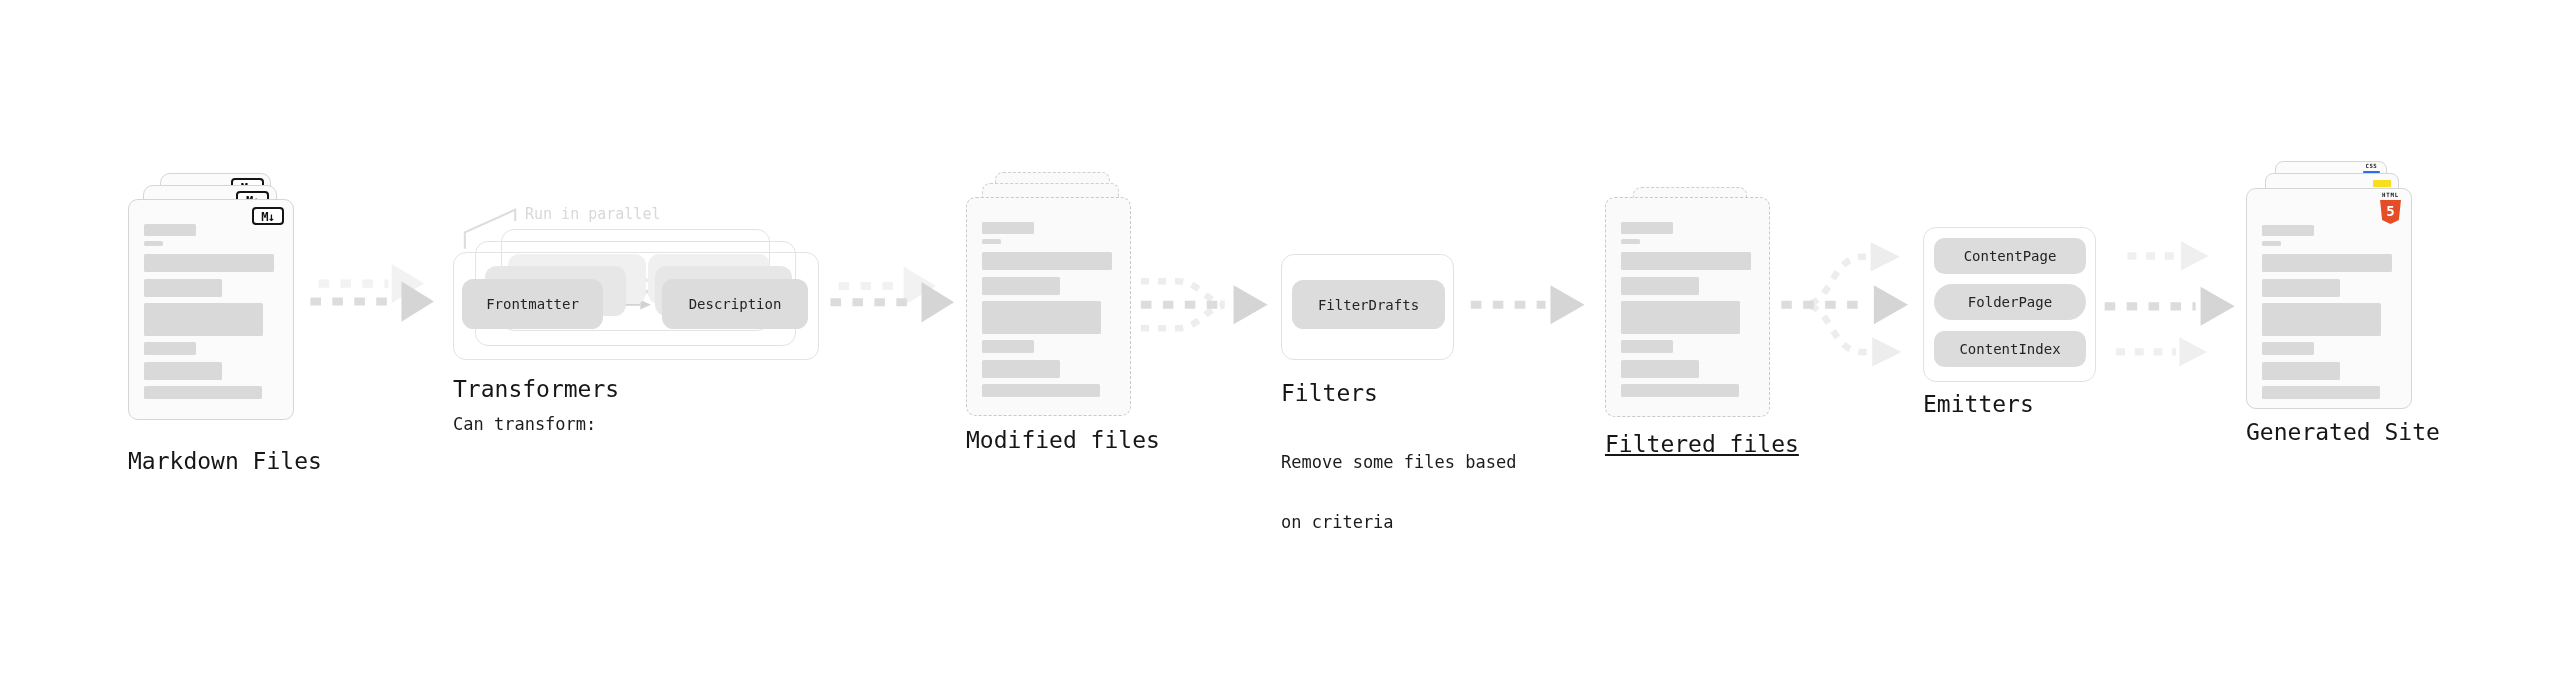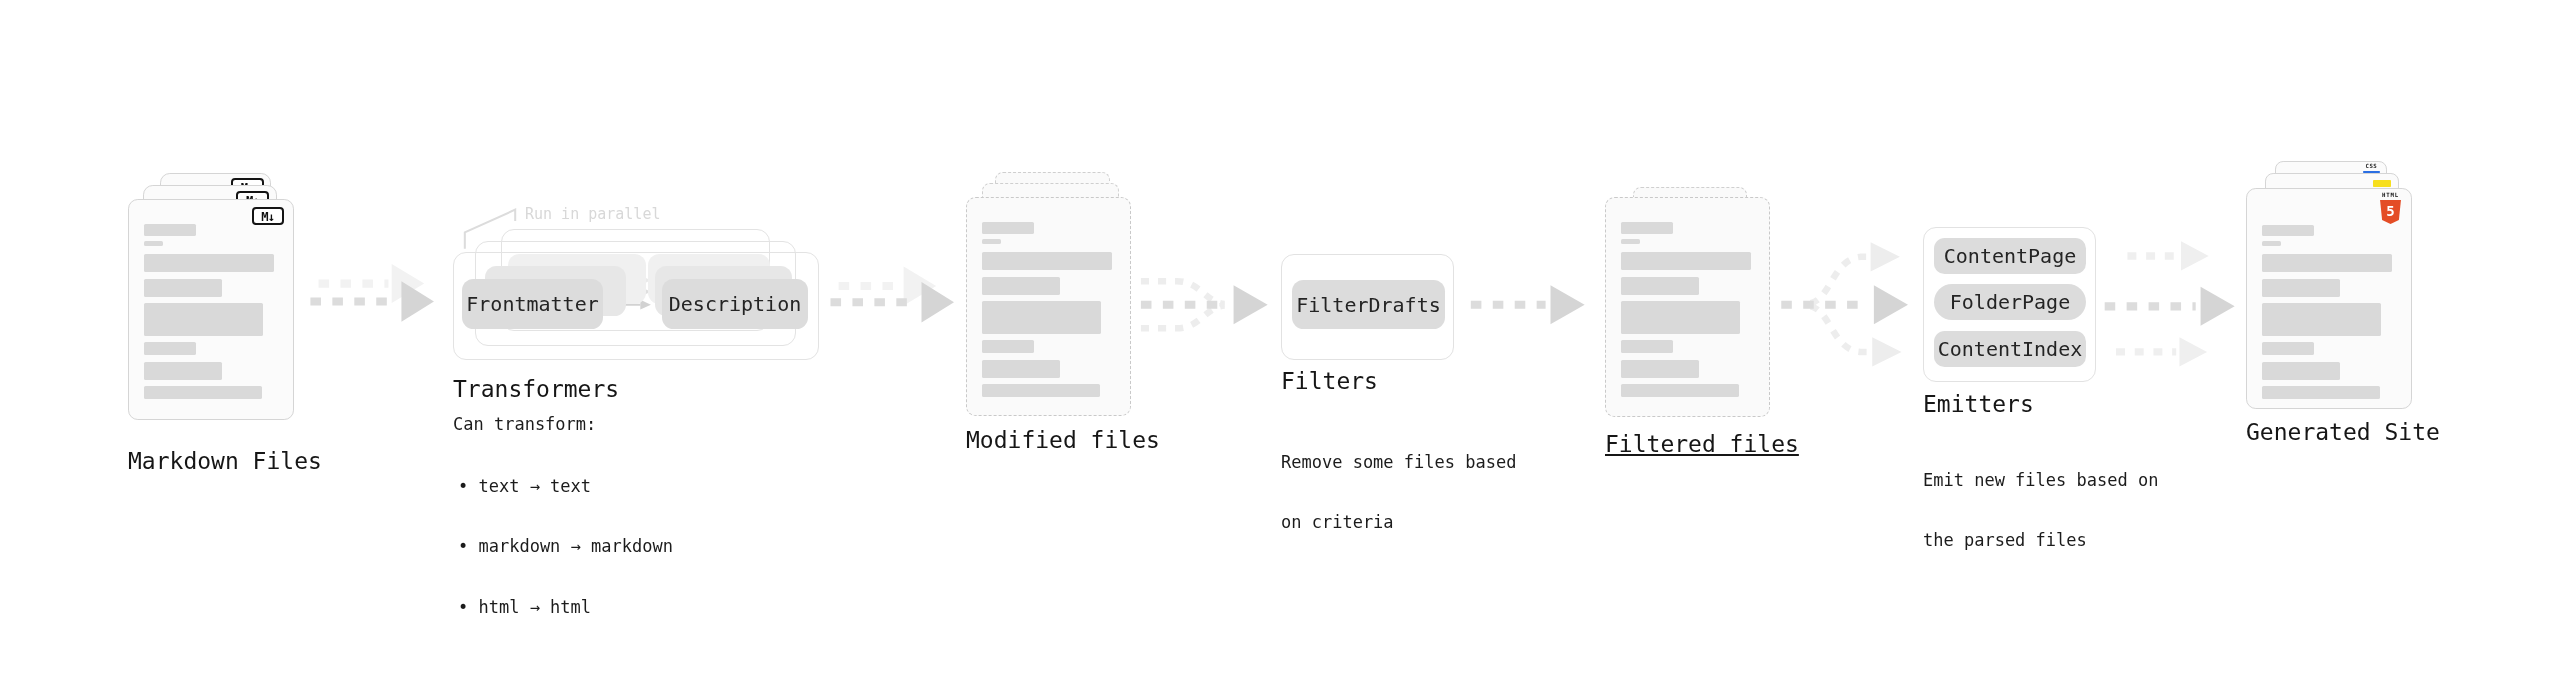--- a/index.html
+++ b/index.html
@@ -26,21 +26,21 @@
   .b7{left:15.4px;top:162px;width:78px;height:18px;}
   .b8{left:15.4px;top:186px;width:118px;height:13px;}
 
   .md-badge{position:absolute;width:32.5px;height:18px;border:2.4px solid #141414;border-radius:4.1px;background:#fff;
             color:#111;font-weight:bold;font-size:12.2px;line-height:17px;text-align:center;letter-spacing:-0.8px;box-sizing:border-box;}
 
   
   .tcontainer{position:absolute;border:1.6px solid #e3e3e3;border-radius:13px;background:transparent;box-sizing:border-box;}
   .wcontainer{position:absolute;border:1.6px solid #e2e2e2;border-radius:13px;background:#ffffff;box-sizing:border-box;}
 
-  .gbox{position:absolute;background:#dcdcdc;border-radius:11.4px;color:#242424;font-size:20px;
+  .gbox{position:absolute;background:#dcdcdc;border-radius:11.4px;color:#242424;font-size:14px;
         display:flex;align-items:center;justify-content:center;}
   .ghost1{position:absolute;background:#e7e7e7;border-radius:11.4px;}
   .ghost2{position:absolute;background:#f0f0f0;border-radius:11.4px;}
 
   .stage-title{position:absolute;font-size:23px;line-height:26px;color:#161616;white-space:pre;}
   .stage-desc{position:absolute;font-size:17px;line-height:20.3px;color:#1c1c1c;white-space:pre;}
   .callout{position:absolute;font-size:15px;color:#d8d8d8;white-space:pre;}
 
   
   .html5-icon{position:absolute;top:3.3px;right:9px;width:23px;text-align:center;}
@@ -149,25 +149,20 @@
     <div class="ghost2" style="left:508px;top:254px;width:138px;height:50px;"></div>
     <div class="ghost1" style="left:485px;top:266px;width:141px;height:50px;"></div>
     <div class="gbox" style="left:462px;top:279px;width:141px;height:50px;">Frontmatter</div>
 
     <div class="ghost2" style="left:648px;top:254px;width:122px;height:50px;"></div>
     <div class="ghost1" style="left:655px;top:266px;width:137px;height:50px;"></div>
     <div class="gbox" style="left:662px;top:279px;width:146px;height:50px;">Description</div>
   </div>
   <div class="stage-title" style="left:453px;top:376px;">Transformers</div>
   <div class="stage-desc" style="left:453px;top:414px;">Can transform:</div>
-  <div class="stage-desc" style="left:458px;top:435px;">
-    <div>• text → text</div>
-    <div>• markdown → markdown</div>
-    <div>• html → html</div>
-  </div>
 
   <div>
     <div class="dstub" style="left:995px;top:172px;width:115px;height:49px;"></div>
     <div class="dstub" style="left:982px;top:183px;width:137px;height:49px;"></div>
     <div class="dcard" style="left:966px;top:197px;width:165px;height:219px;">
       <div class="bars">
         <i class="b1"></i>
           <i class="b2"></i>
           <i class="b3"></i>
           <i class="b4"></i>
@@ -177,21 +172,21 @@
           <i class="b8"></i>
       </div>
     </div>
   </div>
   <div class="stage-title" style="left:966px;top:427px;">Modified files</div>
 
   <div>
     <div class="wcontainer" style="left:1281px;top:254px;width:173px;height:106px;"></div>
     <div class="gbox" style="left:1292px;top:280px;width:153px;height:49px;">FilterDrafts</div>
   </div>
-  <div class="stage-title" style="left:1281px;top:368px;">Filters</div>
+  <div class="stage-title" style="left:1281px;top:380px;">Filters</div>
   <div class="stage-desc" style="left:1281px;top:411px;">
     <div>Remove some files based</div>
     <div>on criteria</div>
   </div>
 
   <div>
     <div class="dstub" style="left:1633px;top:187px;width:114px;height:49px;"></div>
     <div class="dcard" style="left:1605px;top:197px;width:165px;height:220px;">
       <div class="bars">
         <i class="b1"></i>
@@ -207,24 +202,20 @@
   </div>
   <div class="stage-title" style="left:1605px;top:431px;text-decoration:underline;">Filtered files</div>
 
   <div>
     <div class="wcontainer" style="left:1923px;top:227px;width:173px;height:155px;"></div>
     <div class="gbox" style="left:1934px;top:238px;width:152px;height:36px;border-radius:10.6px;">ContentPage</div>
     <div class="gbox" style="left:1934px;top:284px;width:152px;height:36px;border-radius:18px;">FolderPage</div>
     <div class="gbox" style="left:1934px;top:331px;width:152px;height:36px;border-radius:10.6px;">ContentIndex</div>
   </div>
   <div class="stage-title" style="left:1923px;top:391px;">Emitters</div>
-  <div class="stage-desc" style="left:1923px;top:429px;">
-    <div>Emit new files based on</div>
-    <div>the parsed files</div>
-  </div>
 
   <div>
     <div class="fcard" style="left:2275px;top:161px;width:112px;height:89px;border-radius:8.1px;">
       <span class="css-badge">
         <i class="css-text">CSS</i>
         <i class="css-bar"></i>
       </span>
     </div>
     <div class="fcard" style="left:2265px;top:173px;width:134px;height:89px;border-radius:8.1px;">
       <span class="js-badge"></span>

